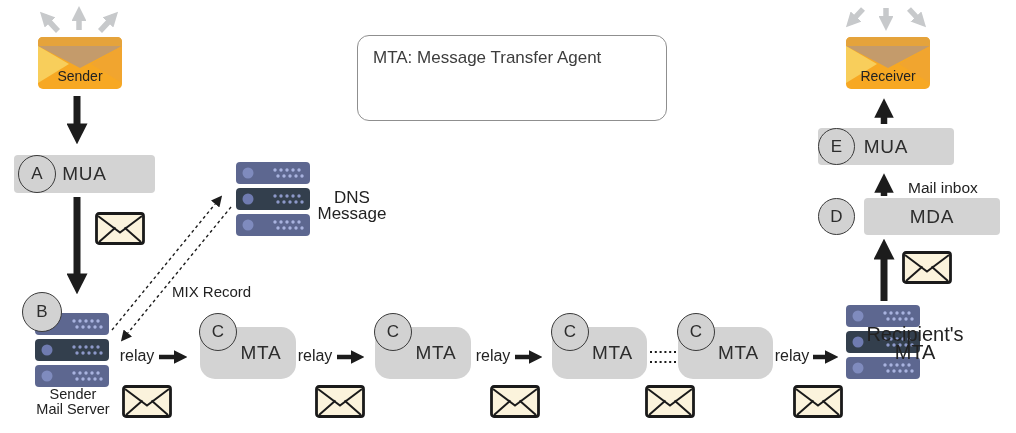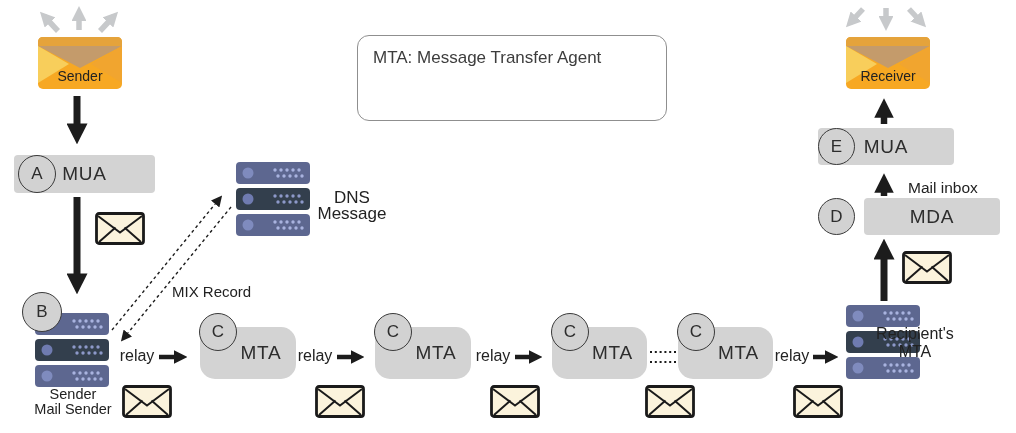--- a/index.html
+++ b/index.html
@@ -160,21 +160,21 @@
   <div class="server" style="left:34px;top:313px;">
     <svg width="76" height="74">
         <use href="#server-icon-def"></use>
       </svg>
   </div>
   <div class="badge" style="left:22px;top:292px;width:40px;height:40px;">
     <span>B</span>
   </div>
   <div class="lbl center" style="left:23px;top:387px;width:100px;font-size:14.5px;line-height:15px;">
     <div>Sender</div>
-    <div>Mail Sender</div>
+    <div>Mail Server</div>
   </div>
 
   <div class="server" style="left:235px;top:162px;">
     <svg width="76" height="74">
         <use href="#server-icon-def"></use>
       </svg>
   </div>
   <div class="lbl center" style="left:316px;top:190px;width:72px;font-size:17px;line-height:16px;">
     <div>DNS</div>
     <div>Message</div>
@@ -229,21 +229,21 @@
       </svg></div>
   <div class="mail-env" style="left:793px;top:385px;"><svg width="50" height="33">
         <use href="#env-mail-def"></use>
       </svg></div>
 
   <div class="server" style="left:845px;top:305px;">
     <svg width="76" height="74">
         <use href="#server-icon-def"></use>
       </svg>
   </div>
-  <div class="lbl center" style="left:866px;top:325px;width:98px;font-size:16px;line-height:18px;">
+  <div class="lbl center" style="left:866px;top:325px;width:98px;font-size:20px;line-height:18px;">
     <div>Recipient's</div>
     <div>MTA</div>
   </div>
 
   <div class="mail-env" style="left:902px;top:251px;"><svg width="50" height="33">
         <use href="#env-mail-def"></use>
       </svg></div>
 
   <div class="box small" style="left:818px;top:198px;width:136px;height:37px;margin-left:46px;">
     <span>MDA</span>

